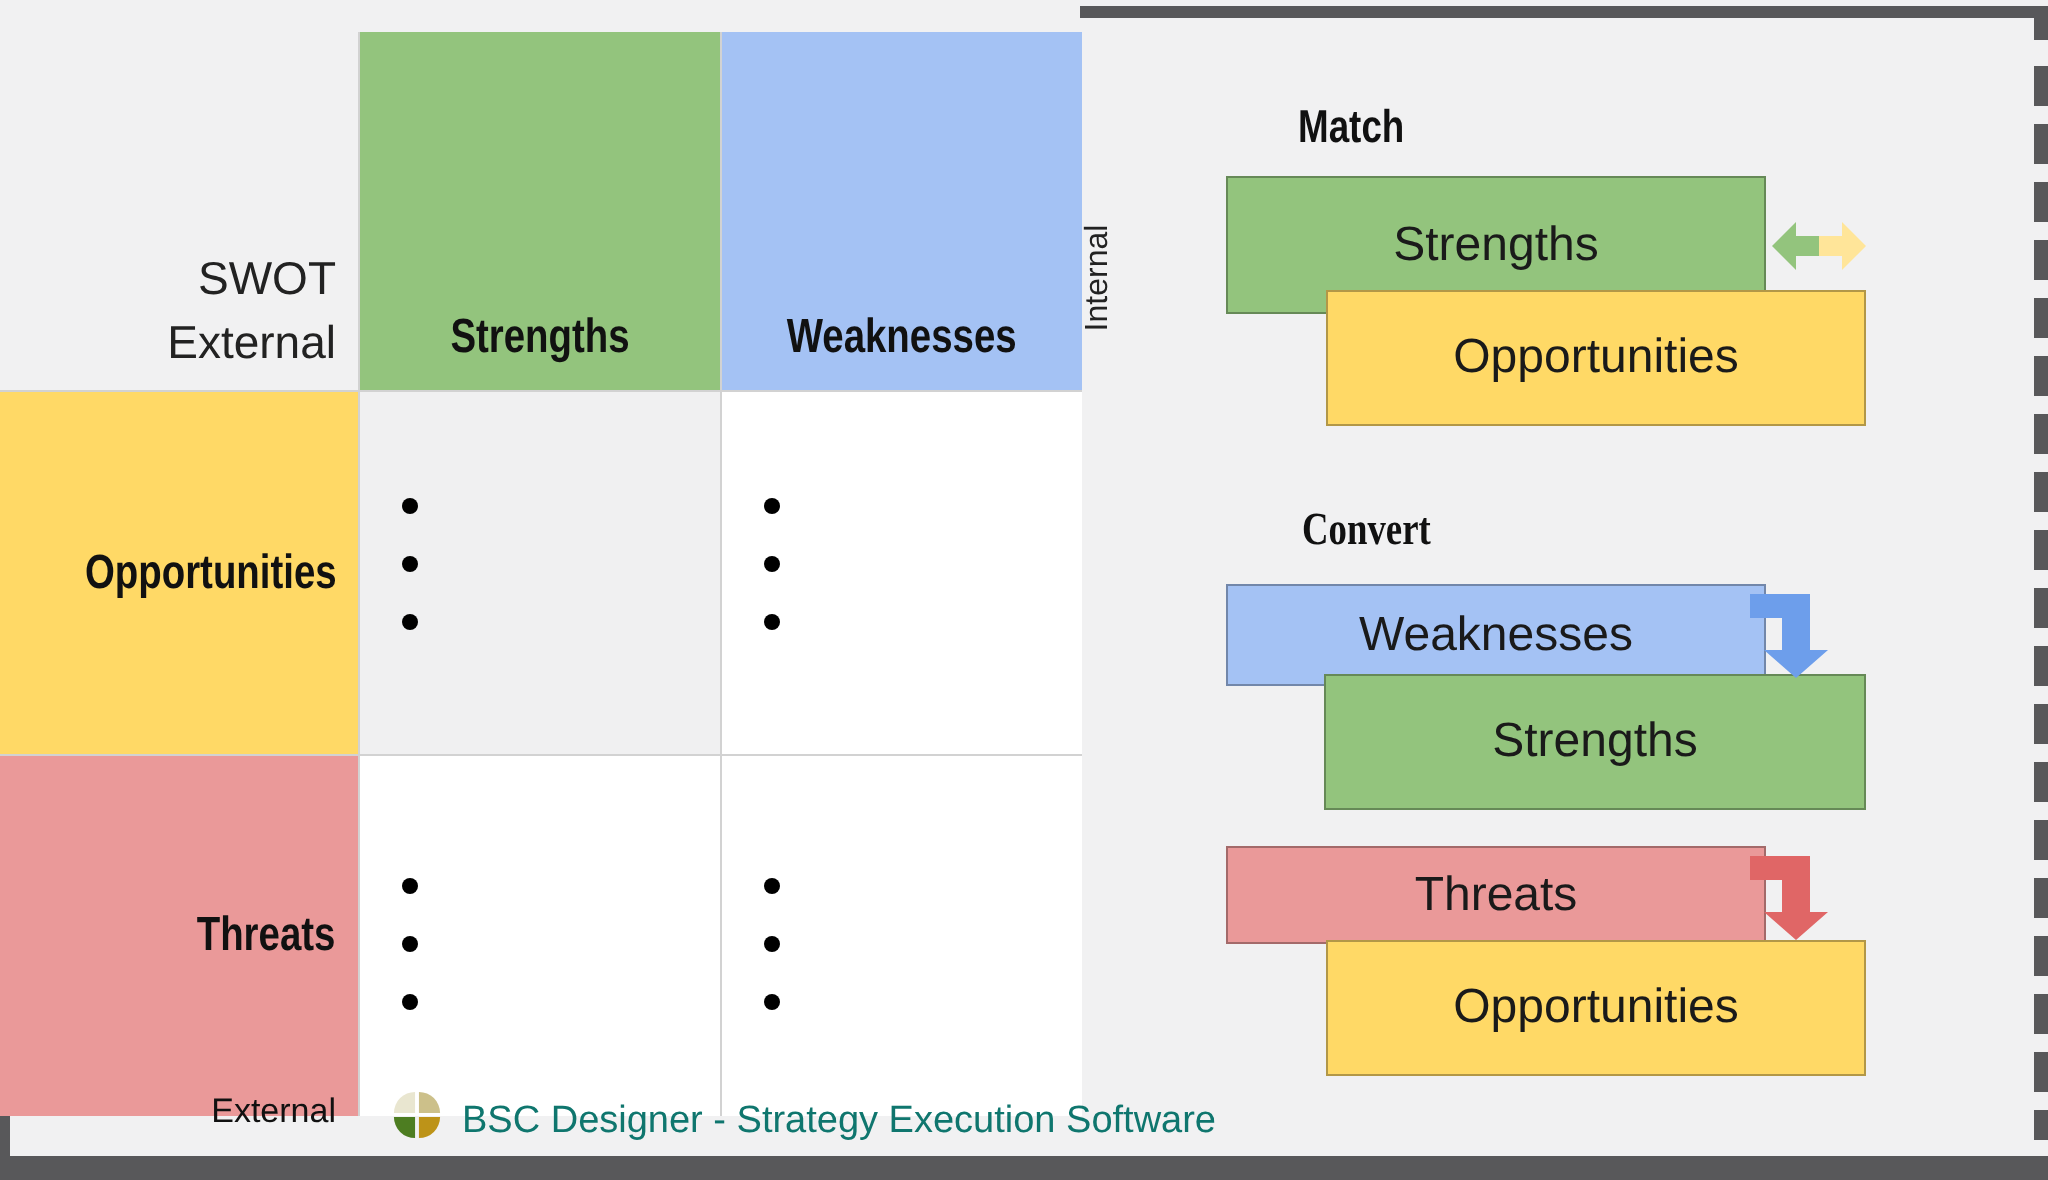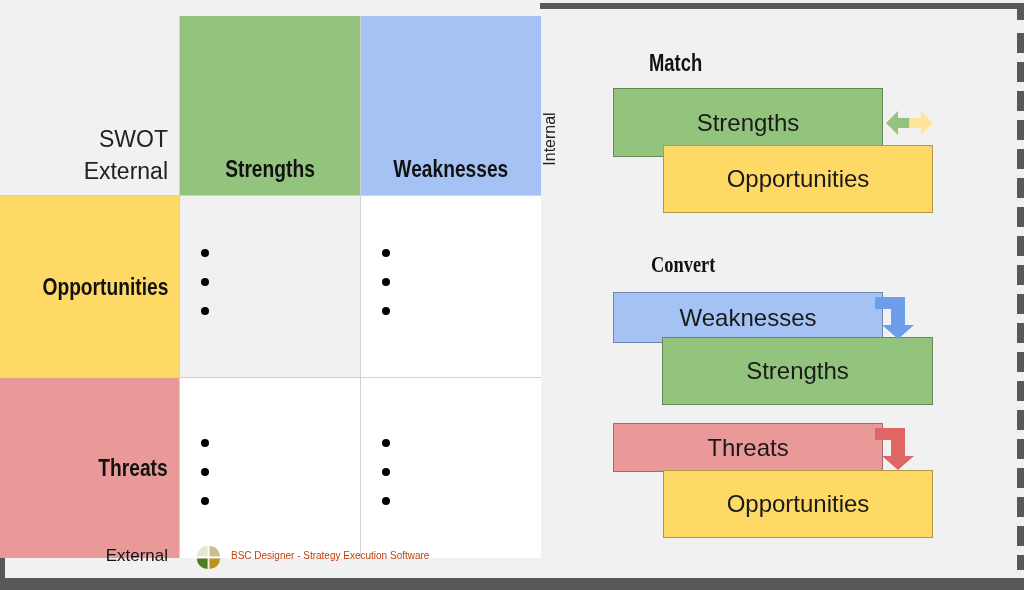--- a/index.html
+++ b/index.html
@@ -35,21 +35,21 @@
   .dot{width:8px;height:8px;border-radius:50%;background:#000;}
 
   
   .internal-label{position:absolute;left:539px;top:104px;width:22px;height:70px;
     display:flex;align-items:center;justify-content:center;}
   .internal-label span{transform:rotate(-90deg);white-space:nowrap;font-size:16px;color:#222;}
   .external-label{position:absolute;left:0;top:546px;width:168px;text-align:right;font-size:17px;color:#111;}
 
   
   .logo{position:absolute;left:196px;top:545px;width:25px;height:25px;}
-  .brand-text{position:absolute;left:231px;top:550px;font-size:10px;color:#c2410c;}
+  .brand-text{position:absolute;left:231px;top:550px;font-size:19px;color:#0f766e;}
 
   
   .sec-label{position:absolute;white-space:nowrap;margin-left:24px;}
   .sec-label .cond{transform-origin:0 50%;font-size:23px;}
   .match-label{left:625px;top:50px;}
   .convert-label{left:627px;top:252px;font-family:Liberation Serif, serif;}
   .rbox{position:absolute;border:1px solid rgba(0,0,0,0.3);box-sizing:border-box;
     display:flex;align-items:center;justify-content:center;font-size:24px;color:#1a1a1a;}
   .box-match-top{left:613px;top:88px;width:270px;height:69px;}
   .box-match-bottom{left:663px;top:145px;width:270px;height:68px;}

